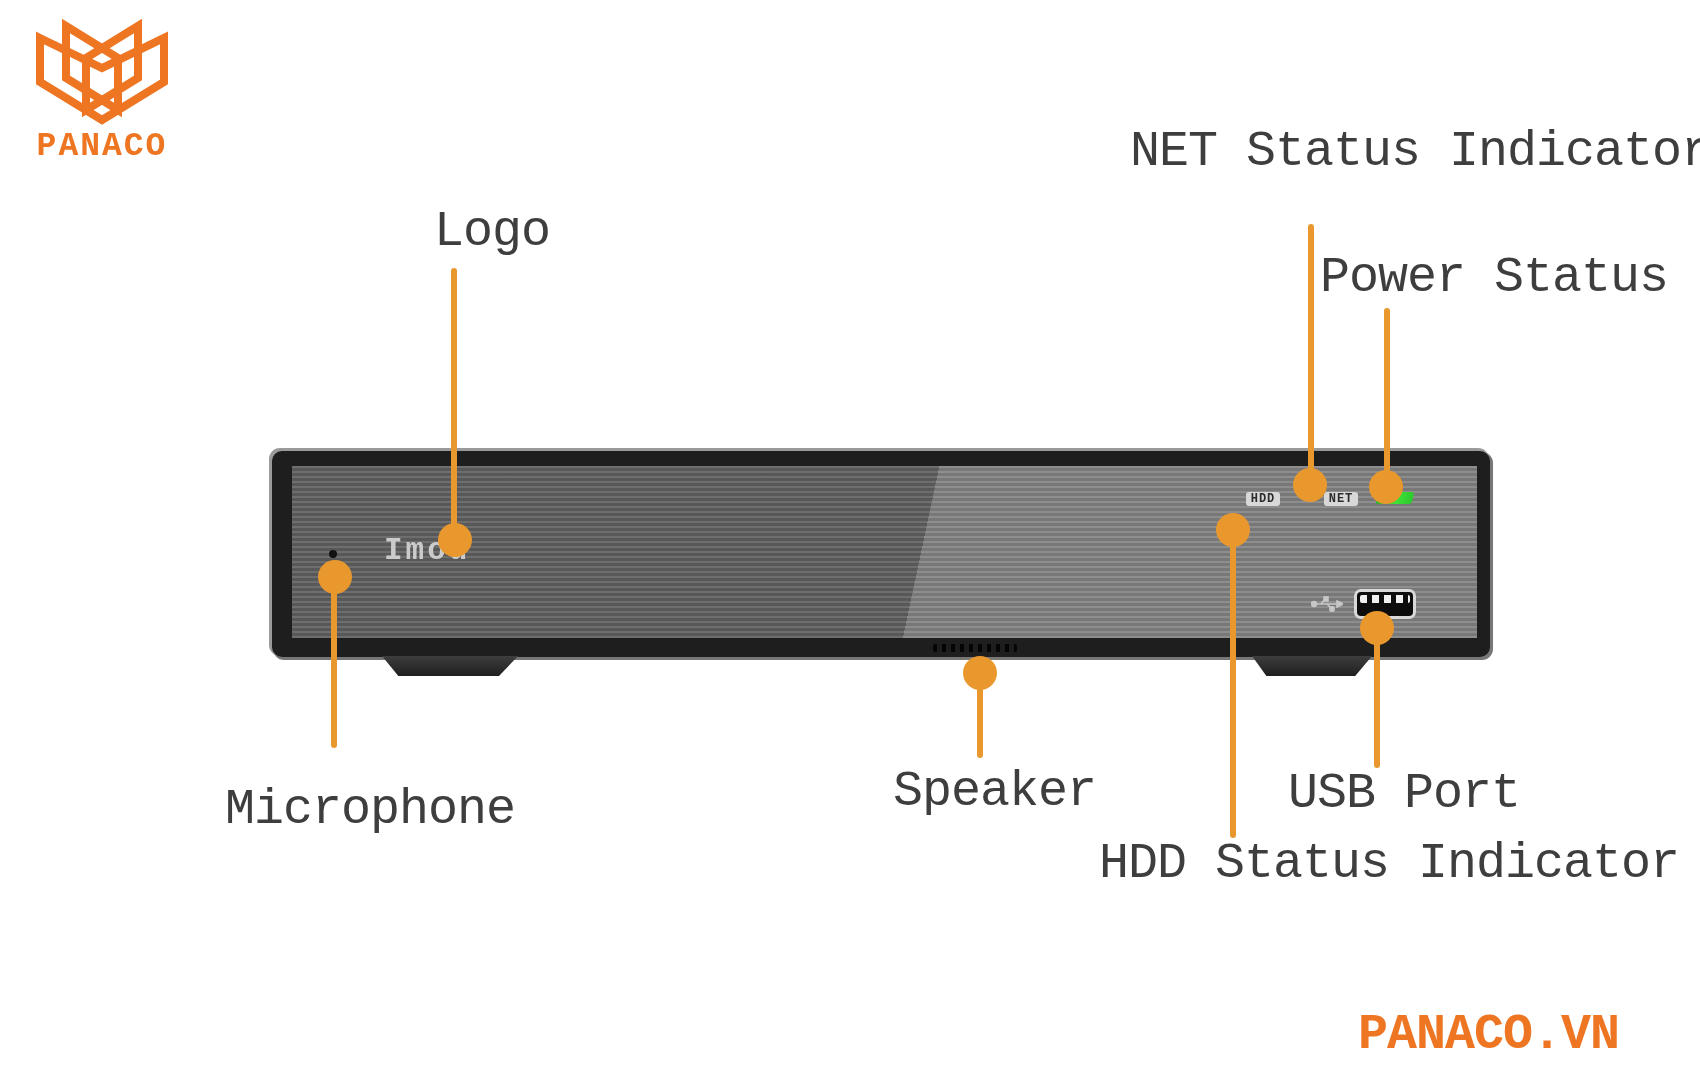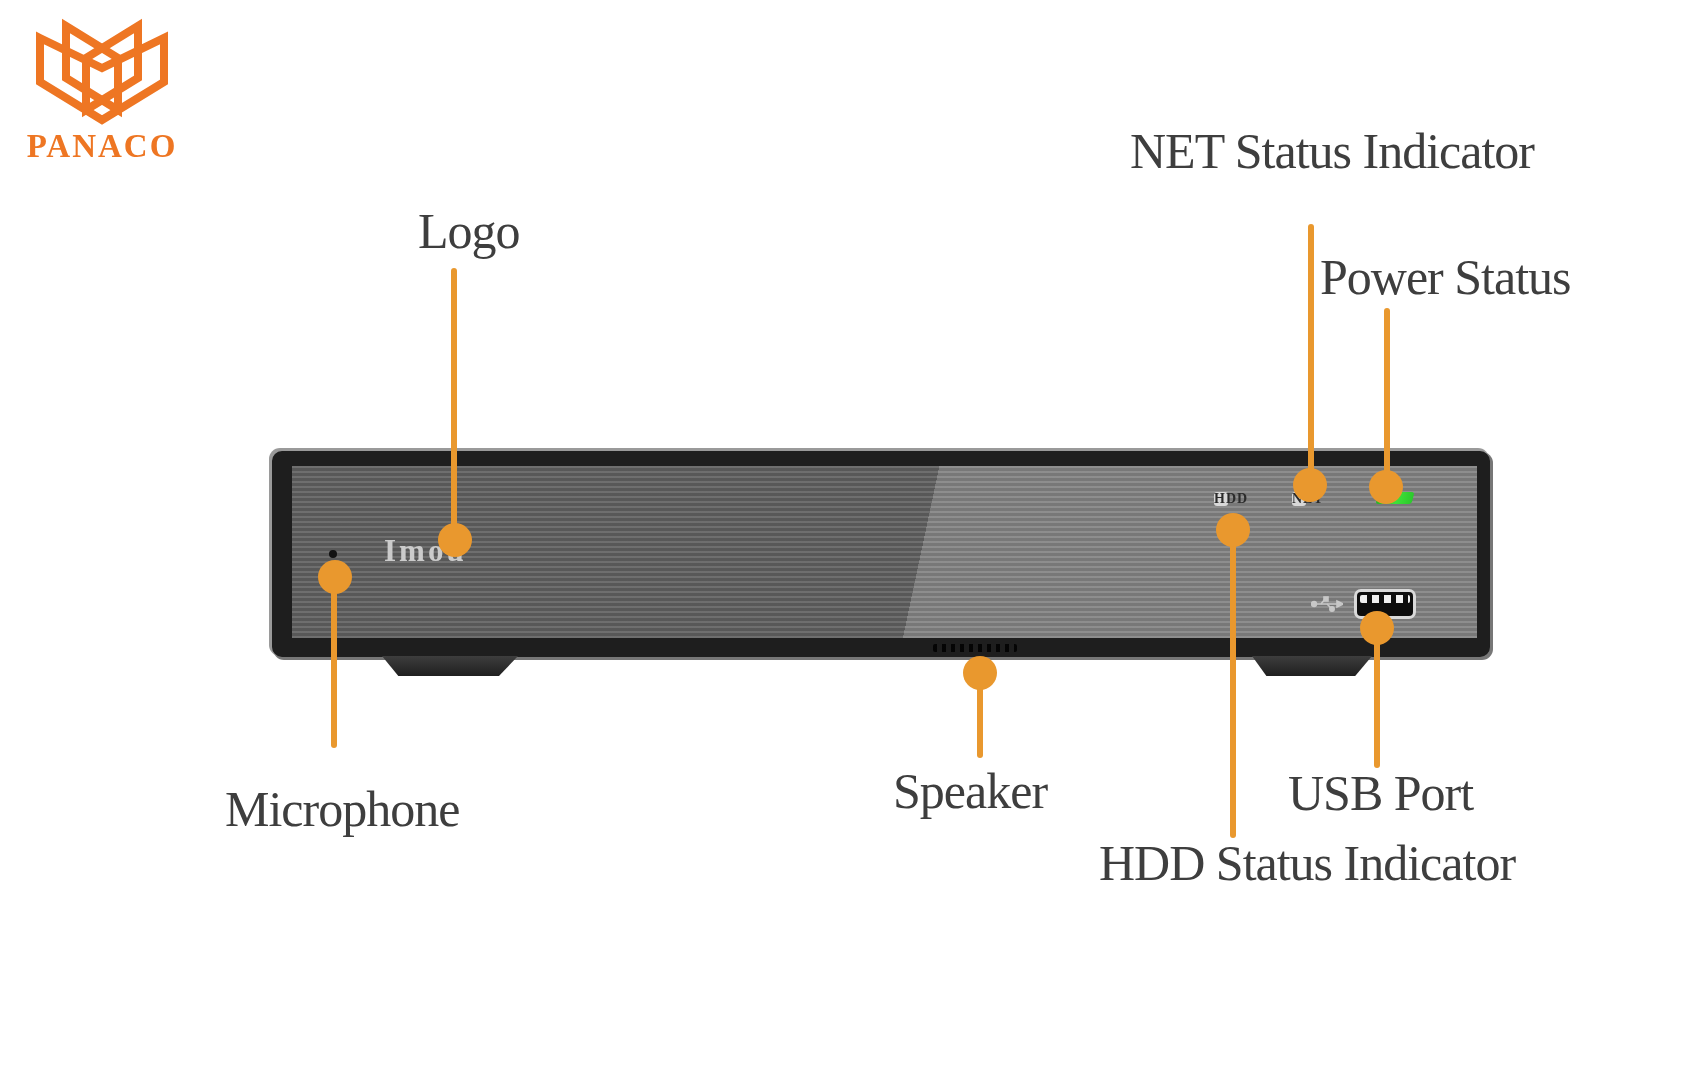--- a/index.html
+++ b/index.html
@@ -1,18 +1,18 @@
 <!DOCTYPE html>
 <html><head>
 <meta charset="utf-8">
 <style>
   html,body { margin:0; padding:0; background:#fff; }
   .stage {
     position:relative; width:1700px; height:1066px; background:#ffffff;
-    overflow:hidden; font-family:Liberation Serif, serif;
+    overflow:hidden; font-family:Liberation Mono, monospace;
   }
 
   
   .brand { position:absolute; left:26px; top:16px; width:152px; text-align:center; }
   .brand svg { display:block; margin:0 auto; }
   .brand-text { color:#EE7623; font-weight:bold; font-size:33px; letter-spacing:2px; margin-top:2px; }
 
   
   .device {
     position:absolute; left:272px; top:451px; width:1218px; height:206px;
@@ -30,23 +30,23 @@
     background:linear-gradient(102deg, rgba(0,0,0,0.10) 0 53%, rgba(255,255,255,0.14) 53% 100%);
   }
   .imou {
     position:absolute; left:384px; top:533px; color:#cbcbcb; font-size:31px;
     letter-spacing:3px; font-weight:bold; z-index:3;
   }
   .mic-hole { position:absolute; left:329px; top:550px; width:8px; height:8px;
     background:#121212; border-radius:50%; z-index:3; }
 
   .badge {
-    position:absolute; width:14px; height:14px; background:#d8d8d8; border-radius:3px;
-    color:#2b2b2b; font-size:14px; font-weight:bold; line-height:14px; text-align:center;
-    letter-spacing:1px; z-index:3;
+    position:absolute; width:34px; height:14px; background:#d8d8d8; border-radius:3px;
+    color:#2b2b2b; font-size:12px; font-weight:bold; line-height:14px; text-align:center;
+    letter-spacing:1px; z-index:3;margin-left:32px;
   }
   .badge-hdd { left:1214px; top:492px; }
   .badge-net { left:1292px; top:492px; }
 
   .power-led {
     position:absolute; left:1377px; top:492px; width:36px; height:12px; z-index:3;
     background:linear-gradient(90deg,#27b627,#3fe03a 55%,#2bc92b); border-radius:3px;
     transform:skewX(-14deg);
   }
 
@@ -88,21 +88,21 @@
   .dot-net     { left:1293px; top:468px; }
   .dot-power   { left:1369px; top:470px; }
   .dot-mic     { left:318px;  top:560px; }
   .dot-speaker { left:963px;  top:656px; }
   .dot-hdd     { left:1216px; top:513px; }
   .dot-usb     { left:1360px; top:611px; }
 
   
   .label { position:absolute; color:#3E3E3E; font-size:50px; line-height:1.1;
     white-space:nowrap; z-index:6; letter-spacing:-1px; }
-  .label-logo    { left:418px;  top:204px; }
+  .label-logo    { left:434px;  top:204px; }
   .label-net     { left:1130px; top:124px; }
   .label-power   { left:1320px; top:250px; }
   .label-mic     { left:225px;  top:754px;margin-top:28px; }
   .label-speaker { left:893px;  top:764px; }
   .label-usb     { left:1288px; top:766px; }
   .label-hdd     { left:1076px; top:836px;margin-left:23px; }
 
   .watermark { position:absolute; left:1358px; top:1006px; color:#EE7623;
     font-size:50px; font-weight:bold; letter-spacing:-1px; z-index:6; }
 </style>
@@ -169,14 +169,15 @@
   <div class="cdot dot-usb"></div>
 
   <div class="label label-logo">Logo</div>
   <div class="label label-net">NET Status Indicator</div>
   <div class="label label-power">Power Status</div>
   <div class="label label-mic">Microphone</div>
   <div class="label label-usb">USB Port</div>
   <div class="label label-speaker">Speaker</div>
   <div class="label label-hdd">HDD Status Indicator</div>
 
+  <div class="watermark">PANACO.VN</div>
 
 </div>
 
 </body></html>

